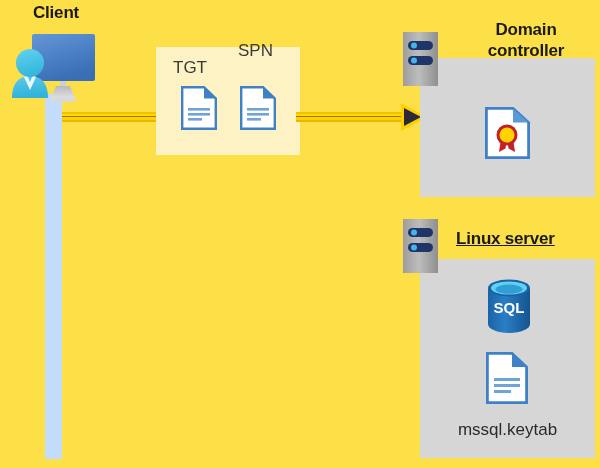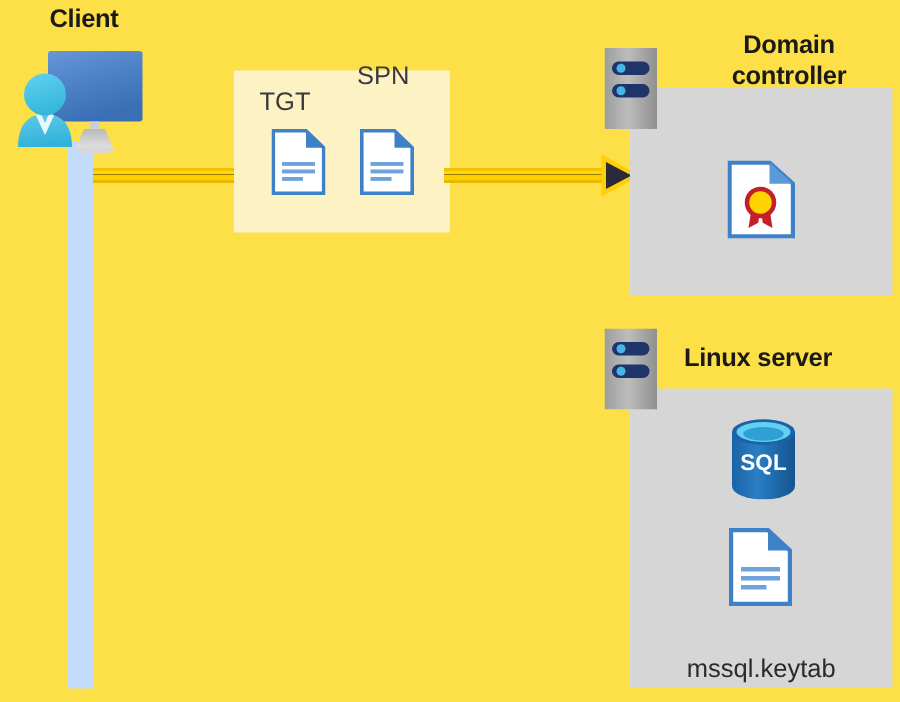--- a/index.html
+++ b/index.html
@@ -26,21 +26,21 @@
     letter-spacing: -0.2px;
     white-space: pre-line;
   }
   #client-title { left: 33px; top: 2px; }
   #dc-title {
     left: 456px; top: 3px;
     text-align: center;
     width: 140px;
     margin-top: 16px;
   }
-  #linux-title { left: 456px; top: 228px; }
+  #linux-title { left: 456px; top: 228px; text-decoration: underline; }
 
   
   #client-lifeline {
     left: 45px; top: 94px;
     width: 17px; height: 365px;
     background: #c3dcfb;
   }
 
   
   #client-icon { left: 6px; top: 24px; width: 92px; height: 78px; }
@@ -101,21 +101,20 @@
   
   #sql-icon { left: 486px; top: 279px; width: 46px; height: 54px; }
 
   
   #keytab-caption {
     left: 420px; top: 420px;
     width: 175px;
     text-align: center;
     font-size: 17px;
     color: #2b2b2b;
-    margin-top: 16px;
   }
 </style>
 </head>
 <body>
 
 <div id="canvas">
 
   <div class="abs title-bold" id="client-title">Client</div>
 
   <div class="abs" id="client-lifeline"></div>

